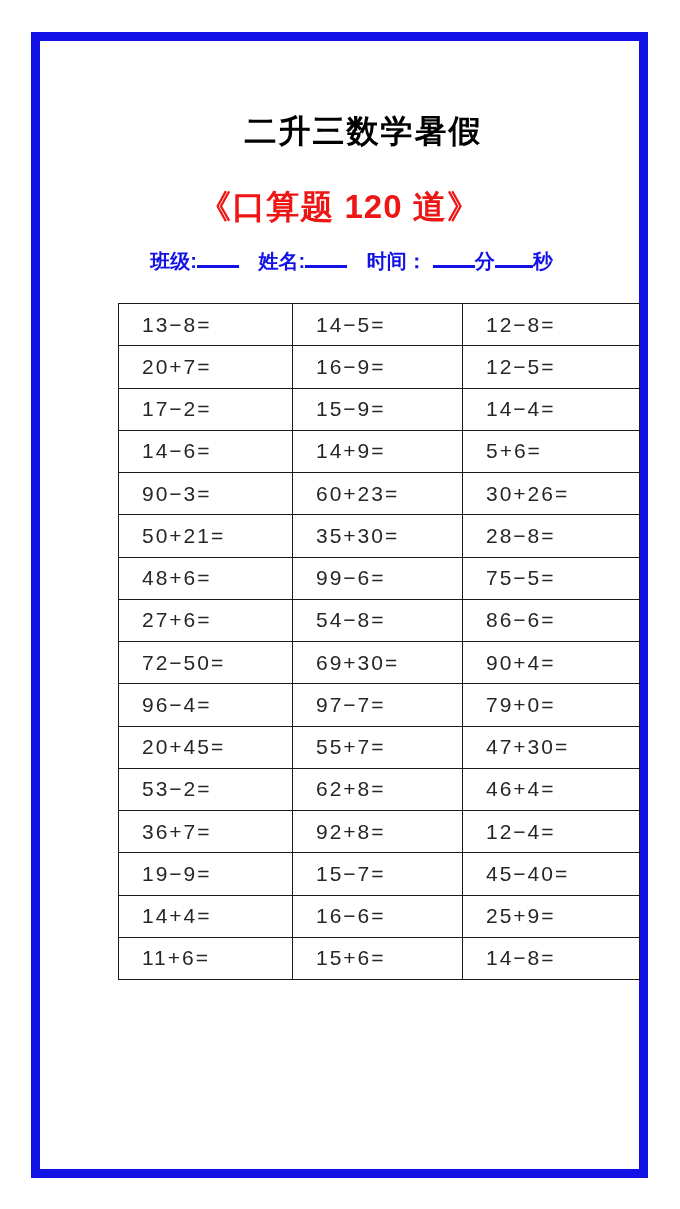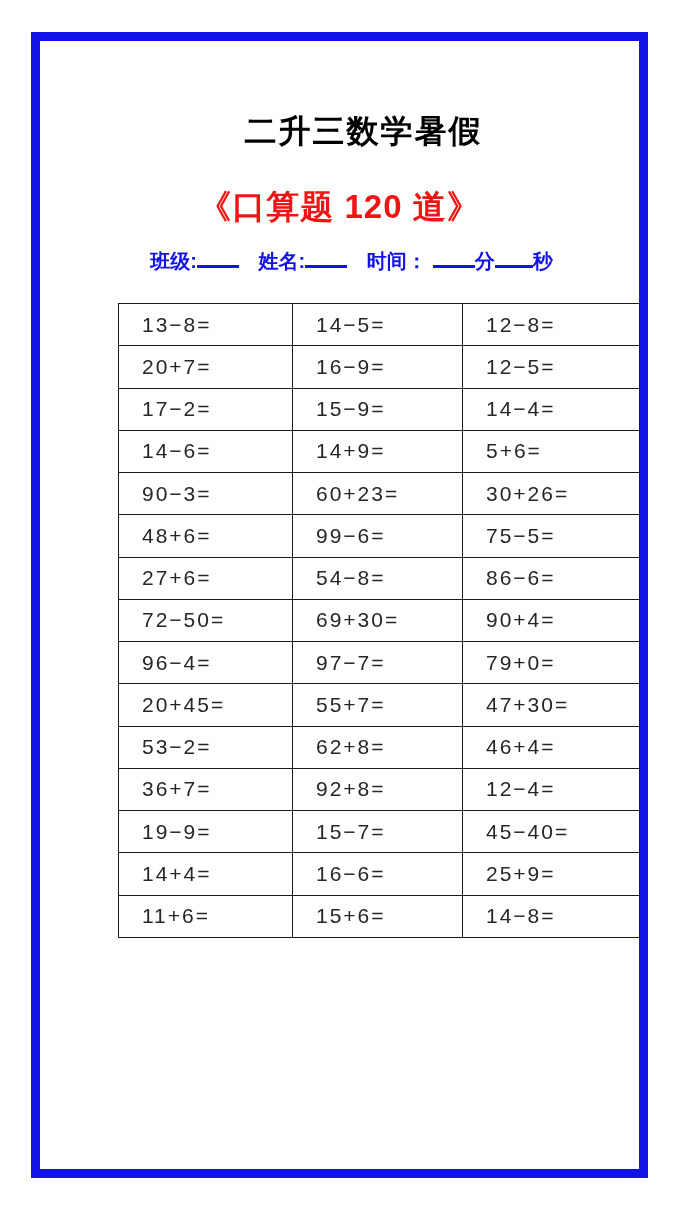--- a/index.html
+++ b/index.html
@@ -77,20 +77,25 @@
             <td>14−6=</td>
             <td>14+9=</td>
             <td>5+6=</td>
           </tr>
           <tr>
             <td>90−3=</td>
             <td>60+23=</td>
             <td>30+26=</td>
           </tr>
           <tr>
+            <td>50+21=</td>
+            <td>35+30=</td>
+            <td>28−8=</td>
+          </tr>
+          <tr>
             <td>48+6=</td>
             <td>99−6=</td>
             <td>75−5=</td>
           </tr>
           <tr>
             <td>27+6=</td>
             <td>54−8=</td>
             <td>86−6=</td>
           </tr>
           <tr>

